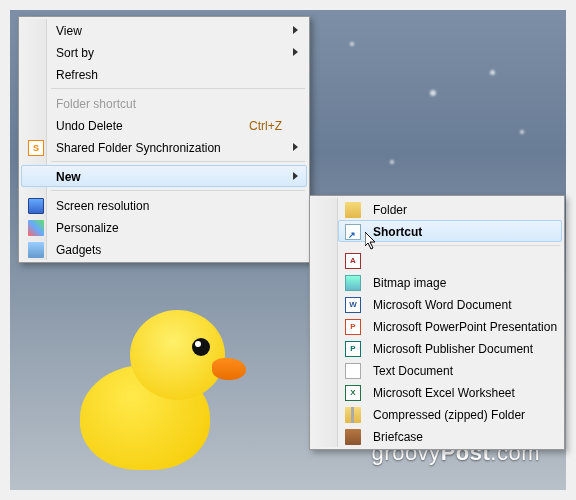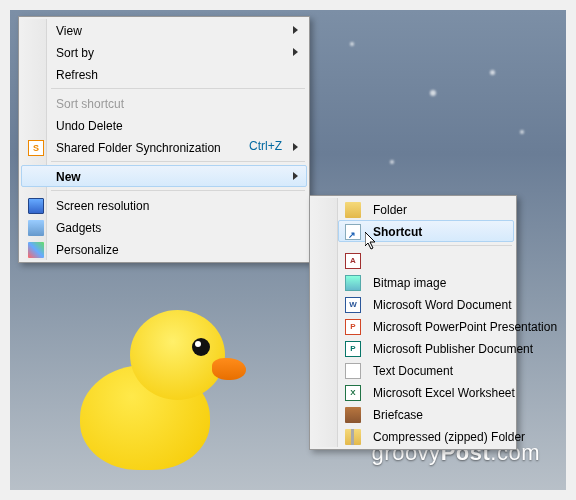--- a/index.html
+++ b/index.html
@@ -88,21 +88,21 @@
       padding: 2px;
     }
     .icon-strip {
       position: absolute;
       top: 2px; bottom: 2px; left: 2px;
       width: 26px;
       background: linear-gradient(90deg, #f0f0f0, #e8e8e8);
       border-right: 1px solid #d6d6d6;
     }
     .menu1 { top: 16px; left: 18px; width: 292px; }
-    .menu2 { top: 195px; left: 309px; width: 208px; padding-left: 28px; }
+    .menu2 { top: 195px; left: 309px; width: 256px; padding-left: 28px; }
 
     .menu-item {
       position: relative;
       height: 22px;
       line-height: 22px;
       padding-left: 34px;
       padding-right: 20px;
       color: #000;
       cursor: default;
       white-space: nowrap;
@@ -119,22 +119,21 @@
       position: absolute;
       right: 8px; top: 6px;
       width: 0; height: 0;
       border-top: 4px solid transparent;
       border-bottom: 4px solid transparent;
       border-left: 5px solid #333;
     }
     .menu-item .shortcut {
       position: absolute;
       right: 24px;
-      color: #0369a1;
-      margin-top: 20px;
+      color: #a16207;
     }
     .menu-sep {
       height: 1px;
       background: #d6d6d6;
       margin: 3px 2px 3px 30px;
     }
     .icon {
       position: absolute;
       left: 6px; top: 3px;
       width: 16px; height: 16px;
@@ -201,21 +200,21 @@
   </div>
   <div class="menu-item">
     <span>Sort by</span>
     <span class="arrow"></span>
   </div>
   <div class="menu-item">
     <span>Refresh</span>
   </div>
   <div class="menu-sep"></div>
   <div class="menu-item disabled">
-    <span>Sort shortcut</span>
+    <span>Folder shortcut</span>
   </div>
   <div class="menu-item">
     <span>Undo Delete</span>
     <span class="shortcut">Ctrl+Z</span>
   </div>
   <div class="menu-item">
     <span class="icon ico-sync">S</span>
     <span>Shared Folder Synchronization</span>
     <span class="arrow"></span>
   </div>
@@ -223,26 +222,26 @@
   <div class="menu-item hover">
     <span>New</span>
     <span class="arrow"></span>
   </div>
   <div class="menu-sep"></div>
   <div class="menu-item">
     <span class="icon ico-screen"></span>
     <span>Screen resolution</span>
   </div>
   <div class="menu-item">
+    <span class="icon ico-personalize"></span>
+    <span>Personalize</span>
+  </div>
+  <div class="menu-item">
     <span class="icon ico-gadget"></span>
     <span>Gadgets</span>
-  </div>
-  <div class="menu-item">
-    <span class="icon ico-personalize"></span>
-    <span>Personalize</span>
   </div>
 </div>
 
 <div class="context-menu menu2">
   <div class="icon-strip"></div>
   <div class="menu-item">
     <span class="icon ico-folder"></span>
     <span>Folder</span>
   </div>
   <div class="menu-item hover">
@@ -271,24 +270,24 @@
   </div>
   <div class="menu-item">
     <span class="icon ico-txt"></span>
     <span>Text Document</span>
   </div>
   <div class="menu-item">
     <span class="icon ico-excel">X</span>
     <span>Microsoft Excel Worksheet</span>
   </div>
   <div class="menu-item">
+    <span class="icon ico-zip"></span>
+    <span>Compressed (zipped) Folder</span>
+  </div>
+  <div class="menu-item">
     <span class="icon ico-briefcase"></span>
     <span>Briefcase</span>
-  </div>
-  <div class="menu-item">
-    <span class="icon ico-zip"></span>
-    <span>Compressed (zipped) Folder</span>
   </div>
 </div>
 
 <svg class="cursor" viewBox="0 0 14 20">
   <path d="M0 0 L0 14 L3 11 L6 17 L8 16 L5 10 L10 10 Z" fill="#fff" stroke="#000" stroke-width="1"></path>
 </svg>
 
 </body></html>

